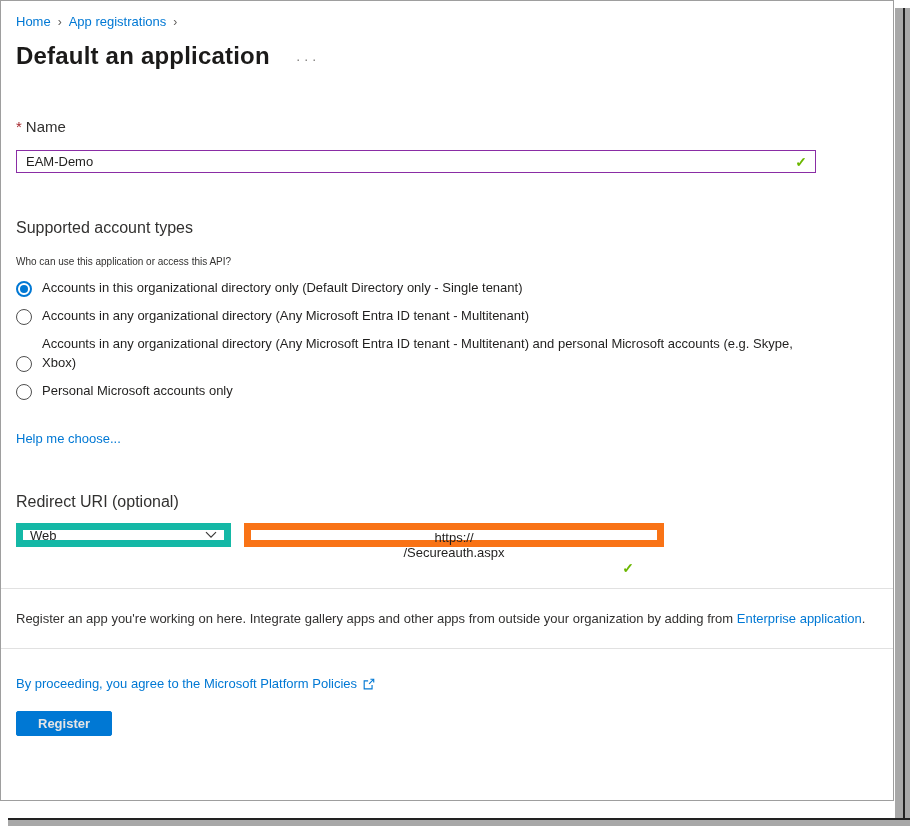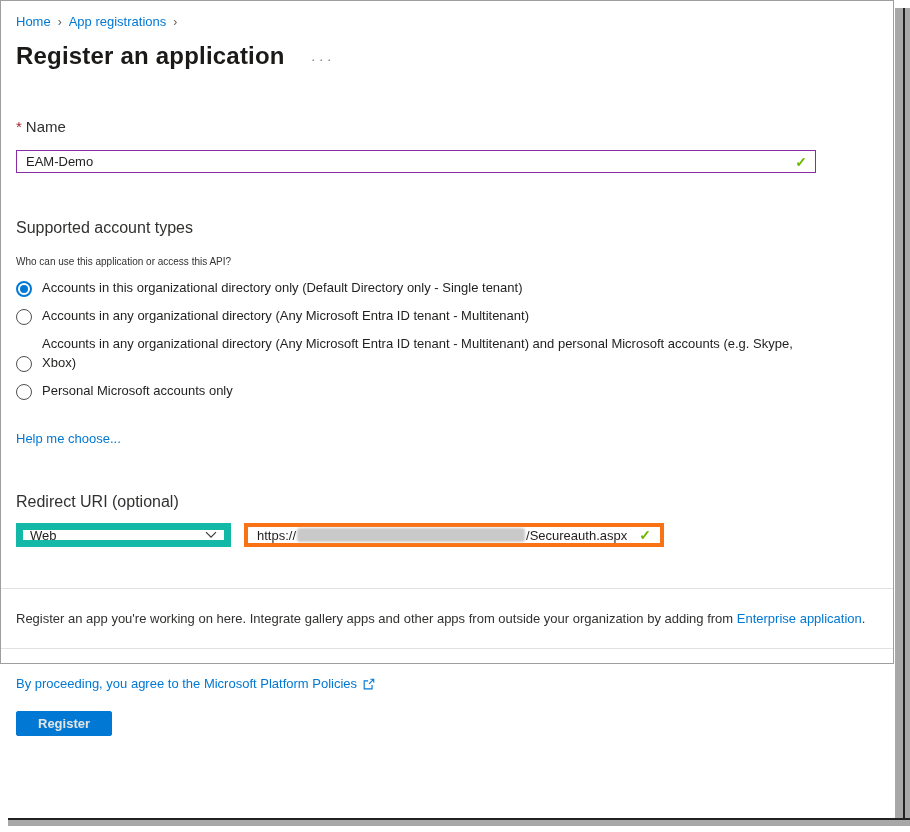--- a/index.html
+++ b/index.html
@@ -1,21 +1,21 @@
 <!DOCTYPE html>
 <html><head>
 <meta charset="utf-8">
 <style>
   * { box-sizing: border-box; }
   html,body { margin:0; padding:0; background:#ffffff; width:910px; height:832px;
               font-family:"Liberation Sans", sans-serif; -webkit-font-smoothing:antialiased; }
   .stage { position:relative; width:910px; height:832px; overflow:hidden; }
 
   
-  .page { position:absolute; left:0; top:0; width:894px; height:664px;
+  .page { position:absolute; left:0; top:0; width:894px; height:801px;
           background:#ffffff; border:1px solid #9e9e9e; }
   .shadow-right { position:absolute; left:895px; top:8px; width:15px; height:818px;
           background:linear-gradient(to right,#a8a8a8 0 8px,#222 8px 10px,#a8a8a8 10px 15px); }
   .shadow-bottom { position:absolute; left:8px; top:818px; width:902px; height:8px;
           background:linear-gradient(to bottom,#222 0 2px,#a8a8a8 2px 8px); }
 
   .content { padding:12px 15px 0 15px; color:#323130; }
 
   
   .breadcrumb { font-size:13px; line-height:18px; }
@@ -49,22 +49,22 @@
   .radio-label { margin-left:10px; font-size:13px; line-height:19px; max-width:766px; color:#201f1e; }
   .link { color:#0078d4; text-decoration:none; cursor:pointer; }
   .help-link { display:inline-block; margin-top:22px; font-size:13px; }
 
   
   .uri-desc { margin-top:8px; font-size:12.5px; line-height:19px; max-width:812px; }
   .uri-row { margin-top:11px; display:flex; align-items:center; }
   .select-box { width:215px; height:24px; border:7px solid #14b8a6; background:#fff;
                 display:flex; align-items:center; padding:0 7px; font-size:13px; color:#201f1e; cursor:pointer; }
   .select-box .chev { margin-left:auto; display:flex; }
-  .uri-input { width:420px; height:24px; border:4px solid #f97316; background:#fff; margin-left:13px;
-               display:flex; align-items:center; padding:0 9px; font-size:13px; color:#201f1e; cursor:text; }
+  .uri-input { width:420px; height:24px; border:7px solid #f97316; background:#fff; margin-left:13px;
+               display:flex; align-items:center; padding:0 23px; font-size:13px; color:#201f1e; cursor:text;flex-direction:column; }
   .redacted { width:228px; height:14px; background:#c9c9c9; border-radius:3px; margin:0 1px; filter:blur(1px); }
   .uri-input .check2 { margin-left:auto; color:#6bb700; font-size:14px; font-weight:700; }
 
   
   .divider { margin-top:41px; border-top:1px solid #e1e1e1; width:100%; }
   .divider2 { border-top:1px solid #e1e1e1; width:100%; }
   .note { padding:21px 15px 20px 15px; font-size:13px; line-height:18px; color:#323130; }
   .policy { padding:26px 15px 0 15px; font-size:13px; line-height:18px; }
   .policy a { display:inline-flex; align-items:center; gap:5px; }
   .register-btn { margin:18px 0 0 15px; height:25px; padding:0 21px; background:#0078d4; color:#e5e5e5;
@@ -77,21 +77,21 @@
 
 <div class="stage">
   <div class="page">
 
     <div class="content">
       <div class="breadcrumb">
         <a>Home</a><span class="crumb-sep">›</span><a>App registrations</a><span class="crumb-sep">›</span>
       </div>
 
       <div class="title-row">
-        <h1>Register an application</h1>
+        <h1>Default an application</h1>
         <span class="more-dots">···</span>
       </div>
 
       <div class="field-label">
         <span class="req">*</span><span>Name</span>
       </div>
 
       <div class="input-wrap">
         <input class="text-input" type="text" value="EAM-Demo" style="">
         <span class="check">✓</span>

